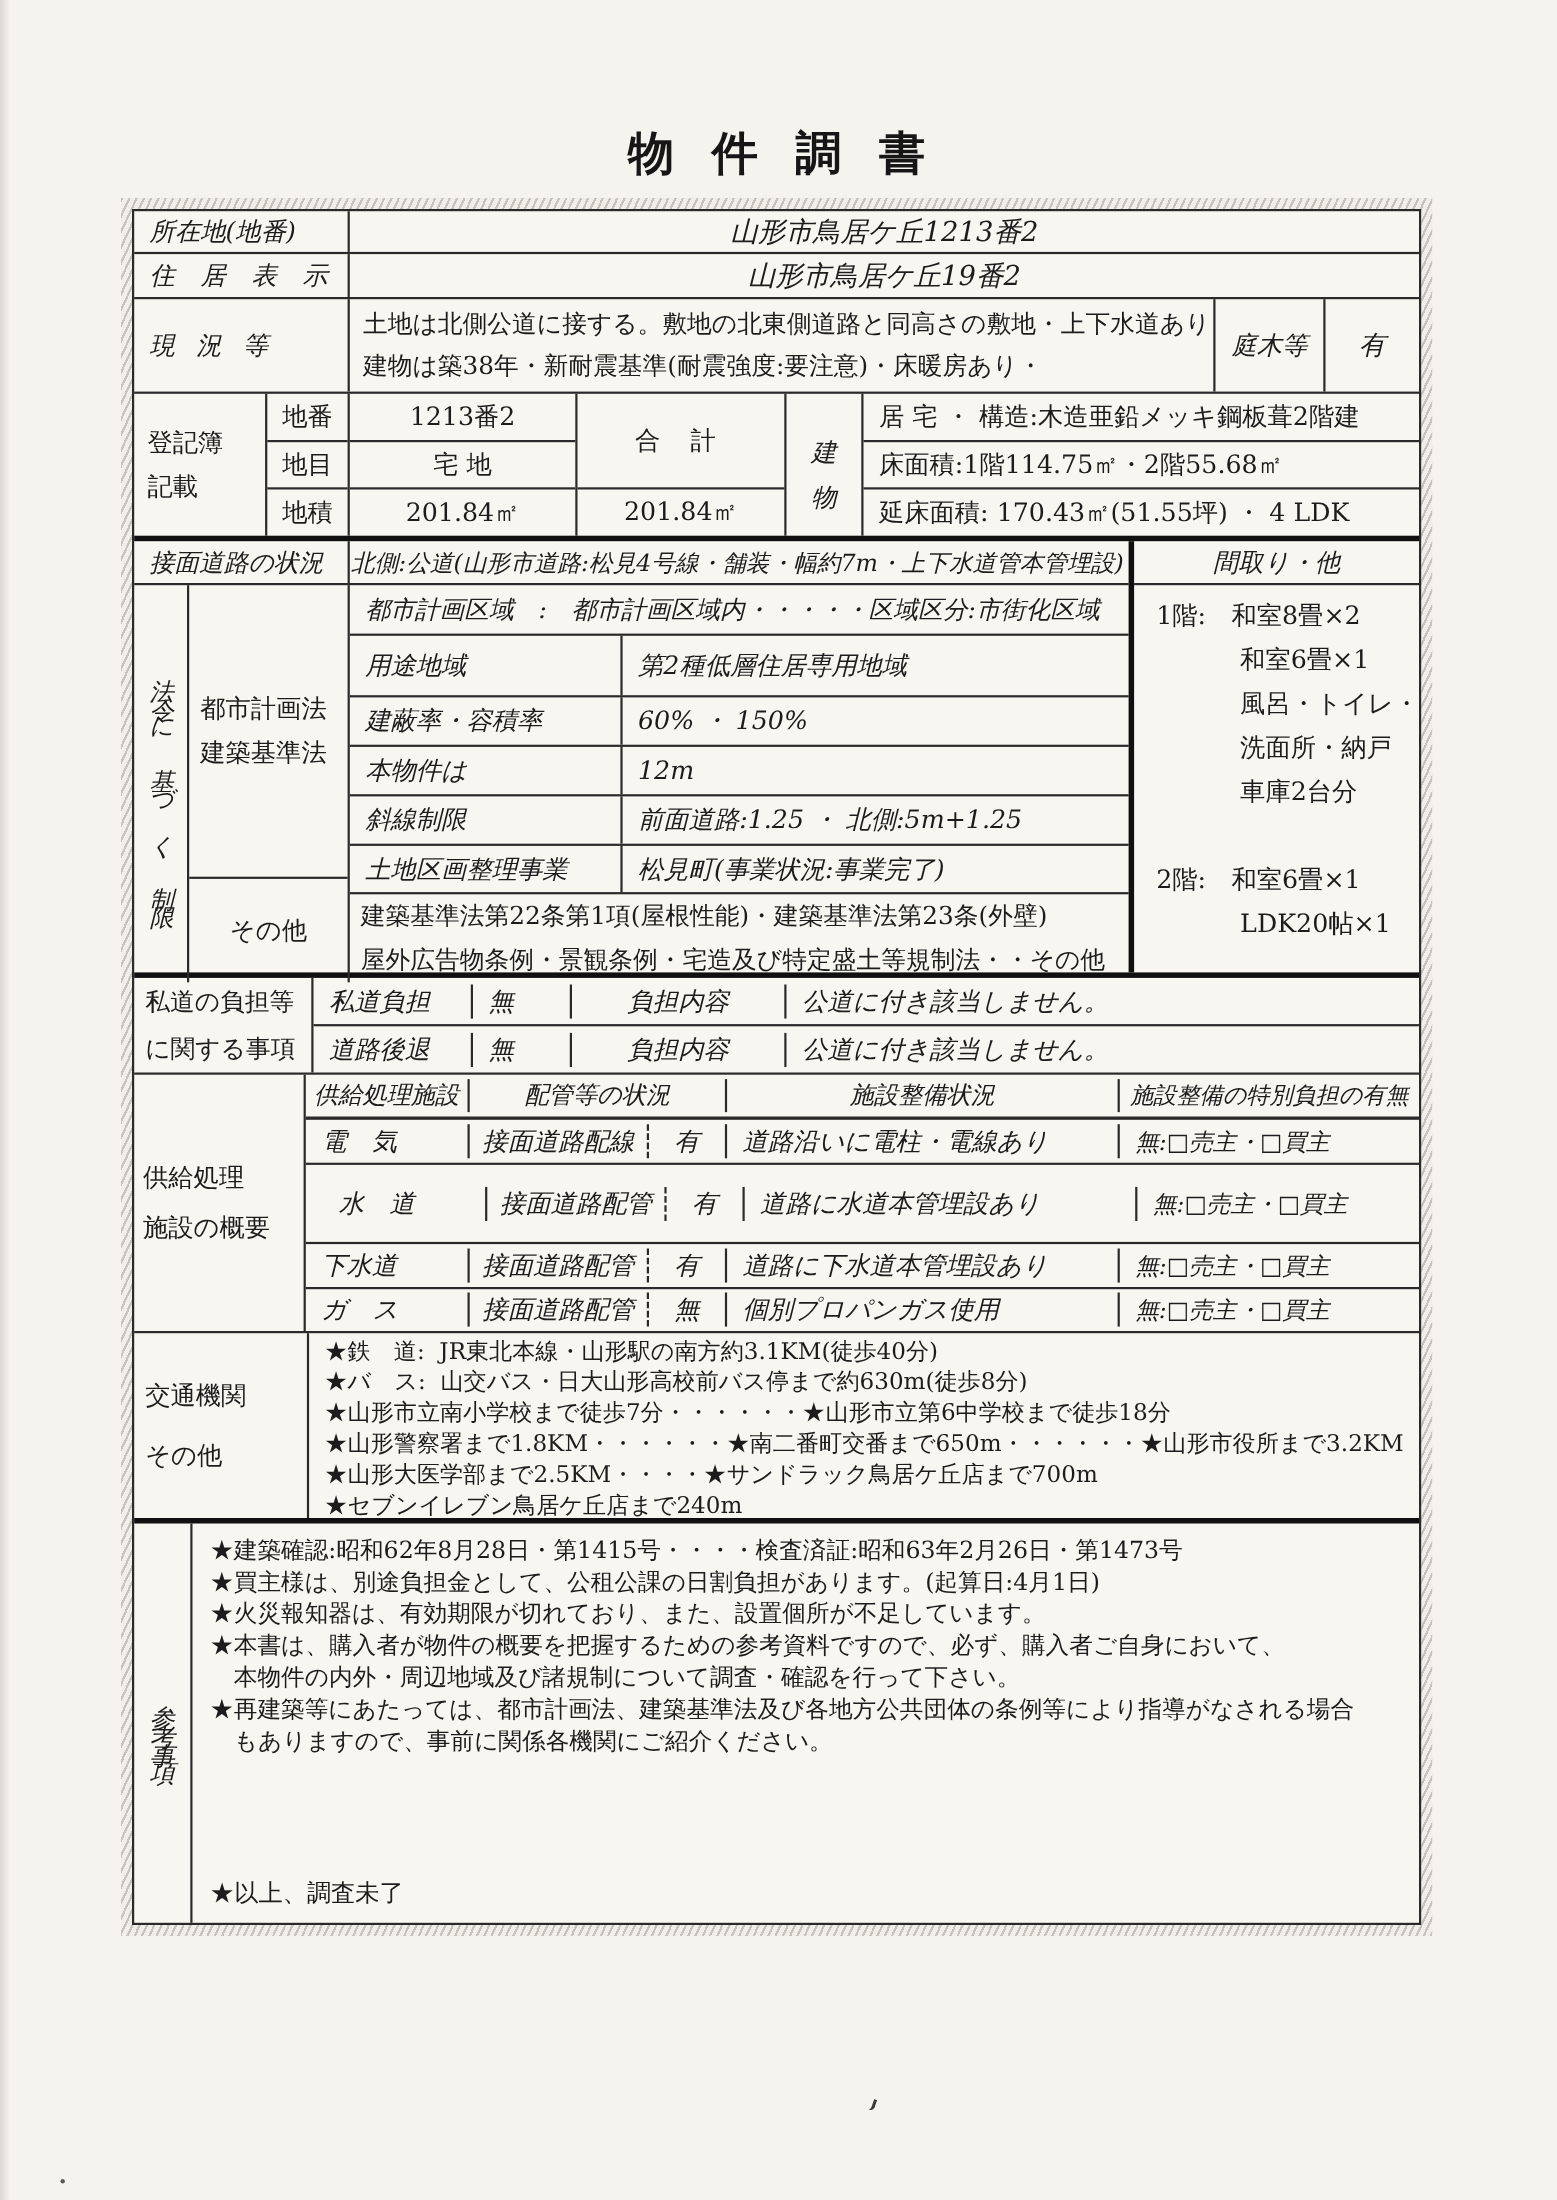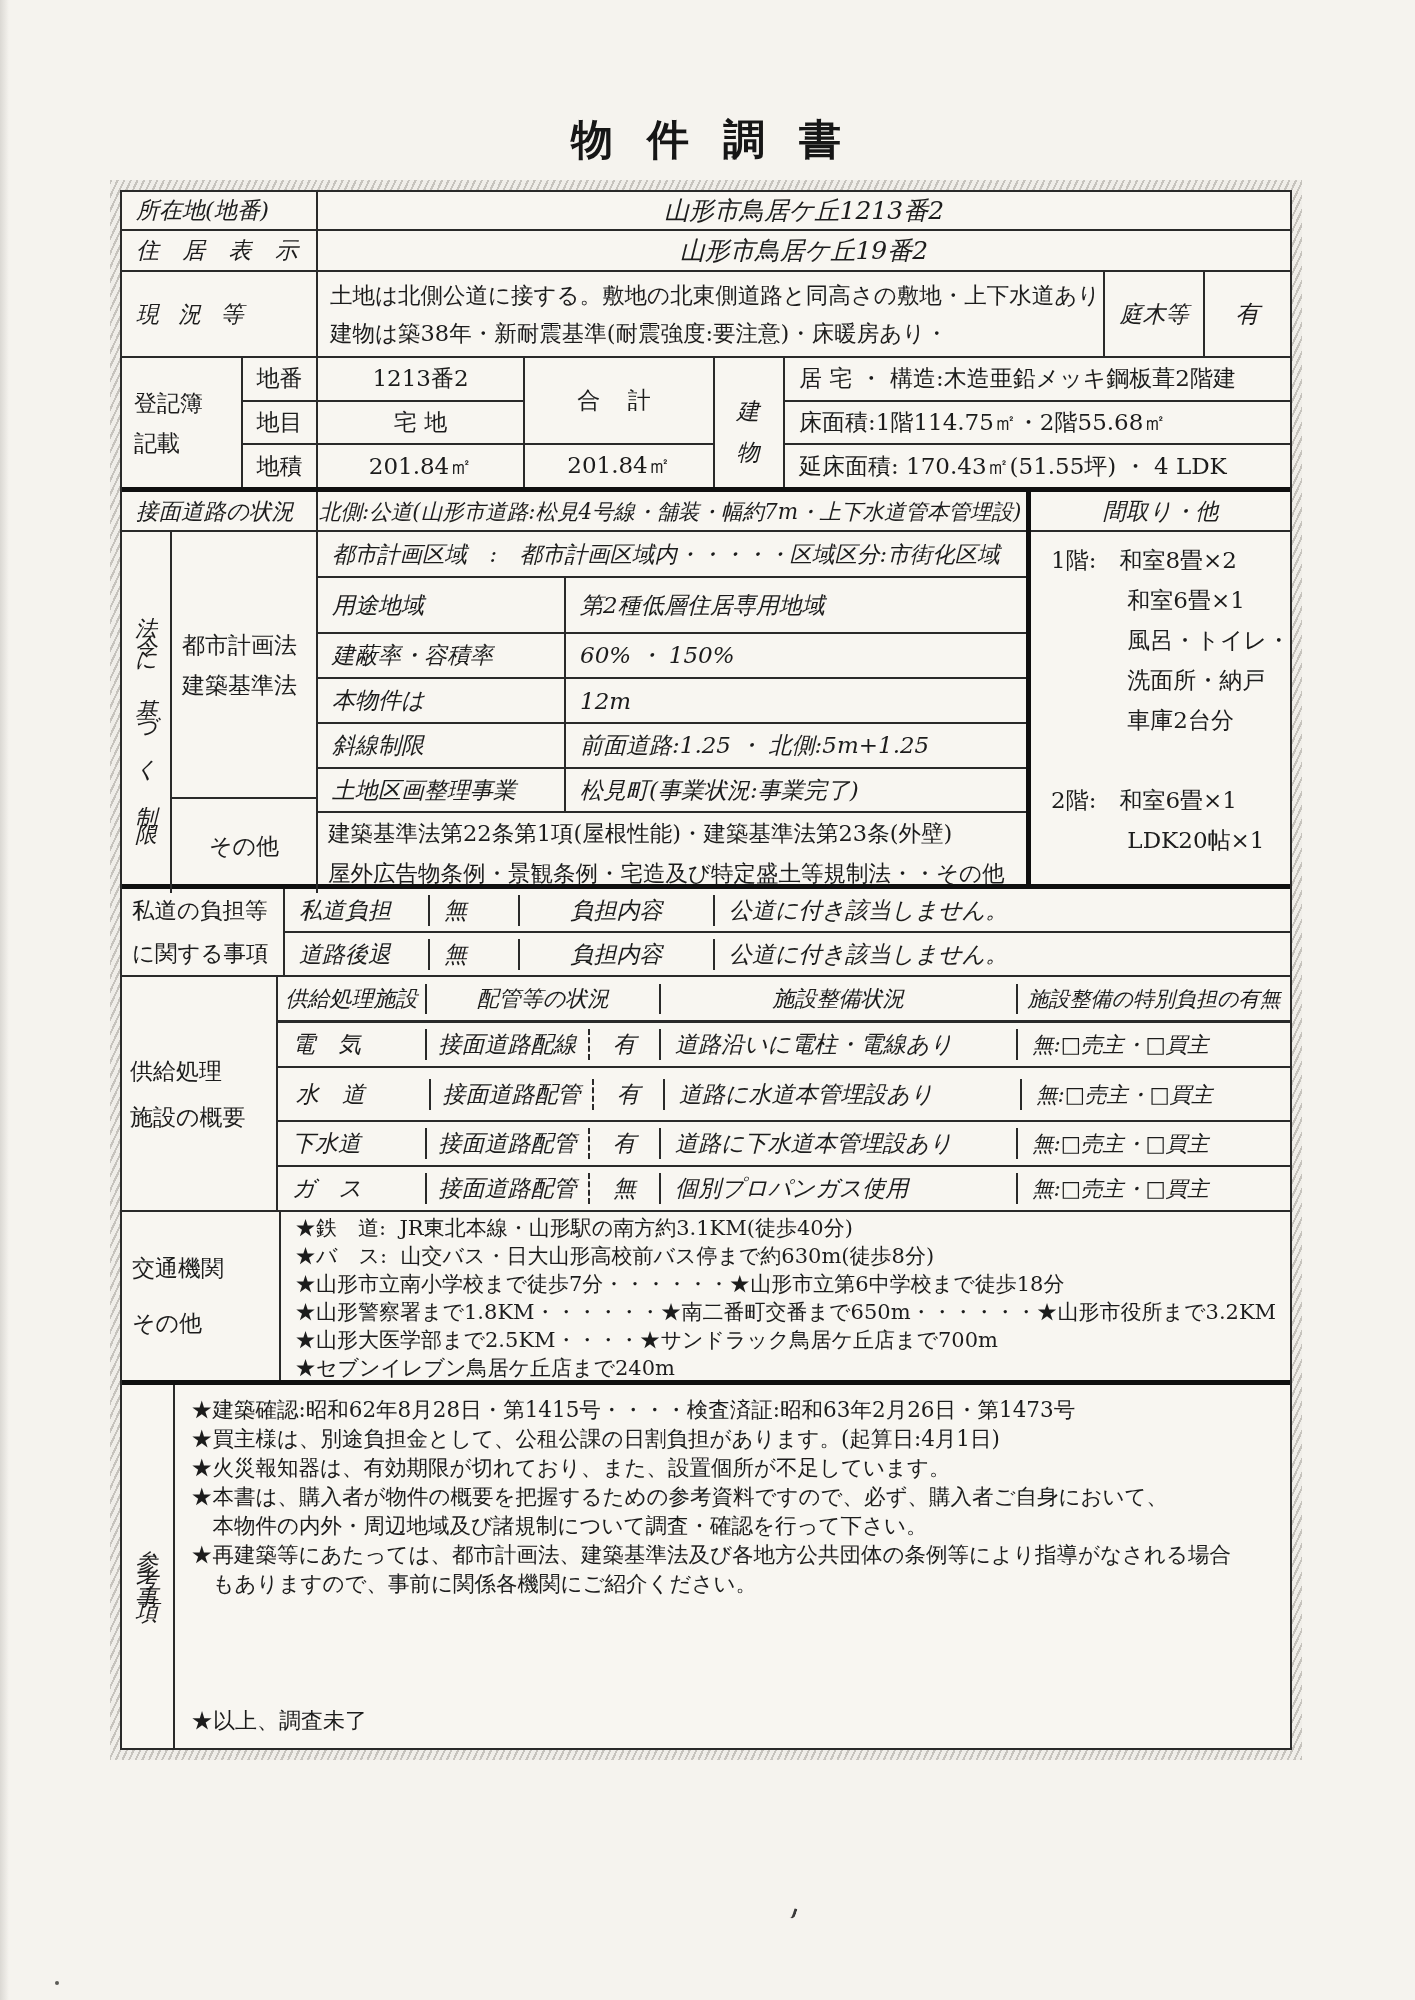--- a/index.html
+++ b/index.html
@@ -209,21 +209,21 @@
           <div class="c vr ctr" style="width:357px; font-size:22px">施設整備状況</div>
           <div class="c ctr" style="flex:1; font-size:21px">施設整備の特別負担の有無</div>
         </div>
         <div class="cell bb" style="display:flex; padding:0">
           <div class="c vr pl" style="width:149px">電　気</div>
           <div class="c ctr" style="width:163px; border-right:2px dashed #2a2a2a">接面道路配線</div>
           <div class="c vr ctr" style="width:71px">有</div>
           <div class="c vr pl" style="width:357px">道路沿いに電柱・電線あり</div>
           <div class="c pl" style="flex:1; font-size:21.5px">無:□売主・□買主</div>
         </div>
-        <div class="cell bb" style="display:flex; padding:4px">
+        <div class="cell bb" style="display:flex; padding:16px">
           <div class="c vr pl" style="width:149px">水　道</div>
           <div class="c ctr" style="width:163px; border-right:2px dashed #2a2a2a">接面道路配管</div>
           <div class="c vr ctr" style="width:71px">有</div>
           <div class="c vr pl" style="width:357px">道路に水道本管埋設あり</div>
           <div class="c pl" style="flex:1; font-size:21.5px">無:□売主・□買主</div>
         </div>
         <div class="cell bb" style="display:flex; padding:0">
           <div class="c vr pl" style="width:149px">下水道</div>
           <div class="c ctr" style="width:163px; border-right:2px dashed #2a2a2a">接面道路配管</div>
           <div class="c vr ctr" style="width:71px">有</div>

